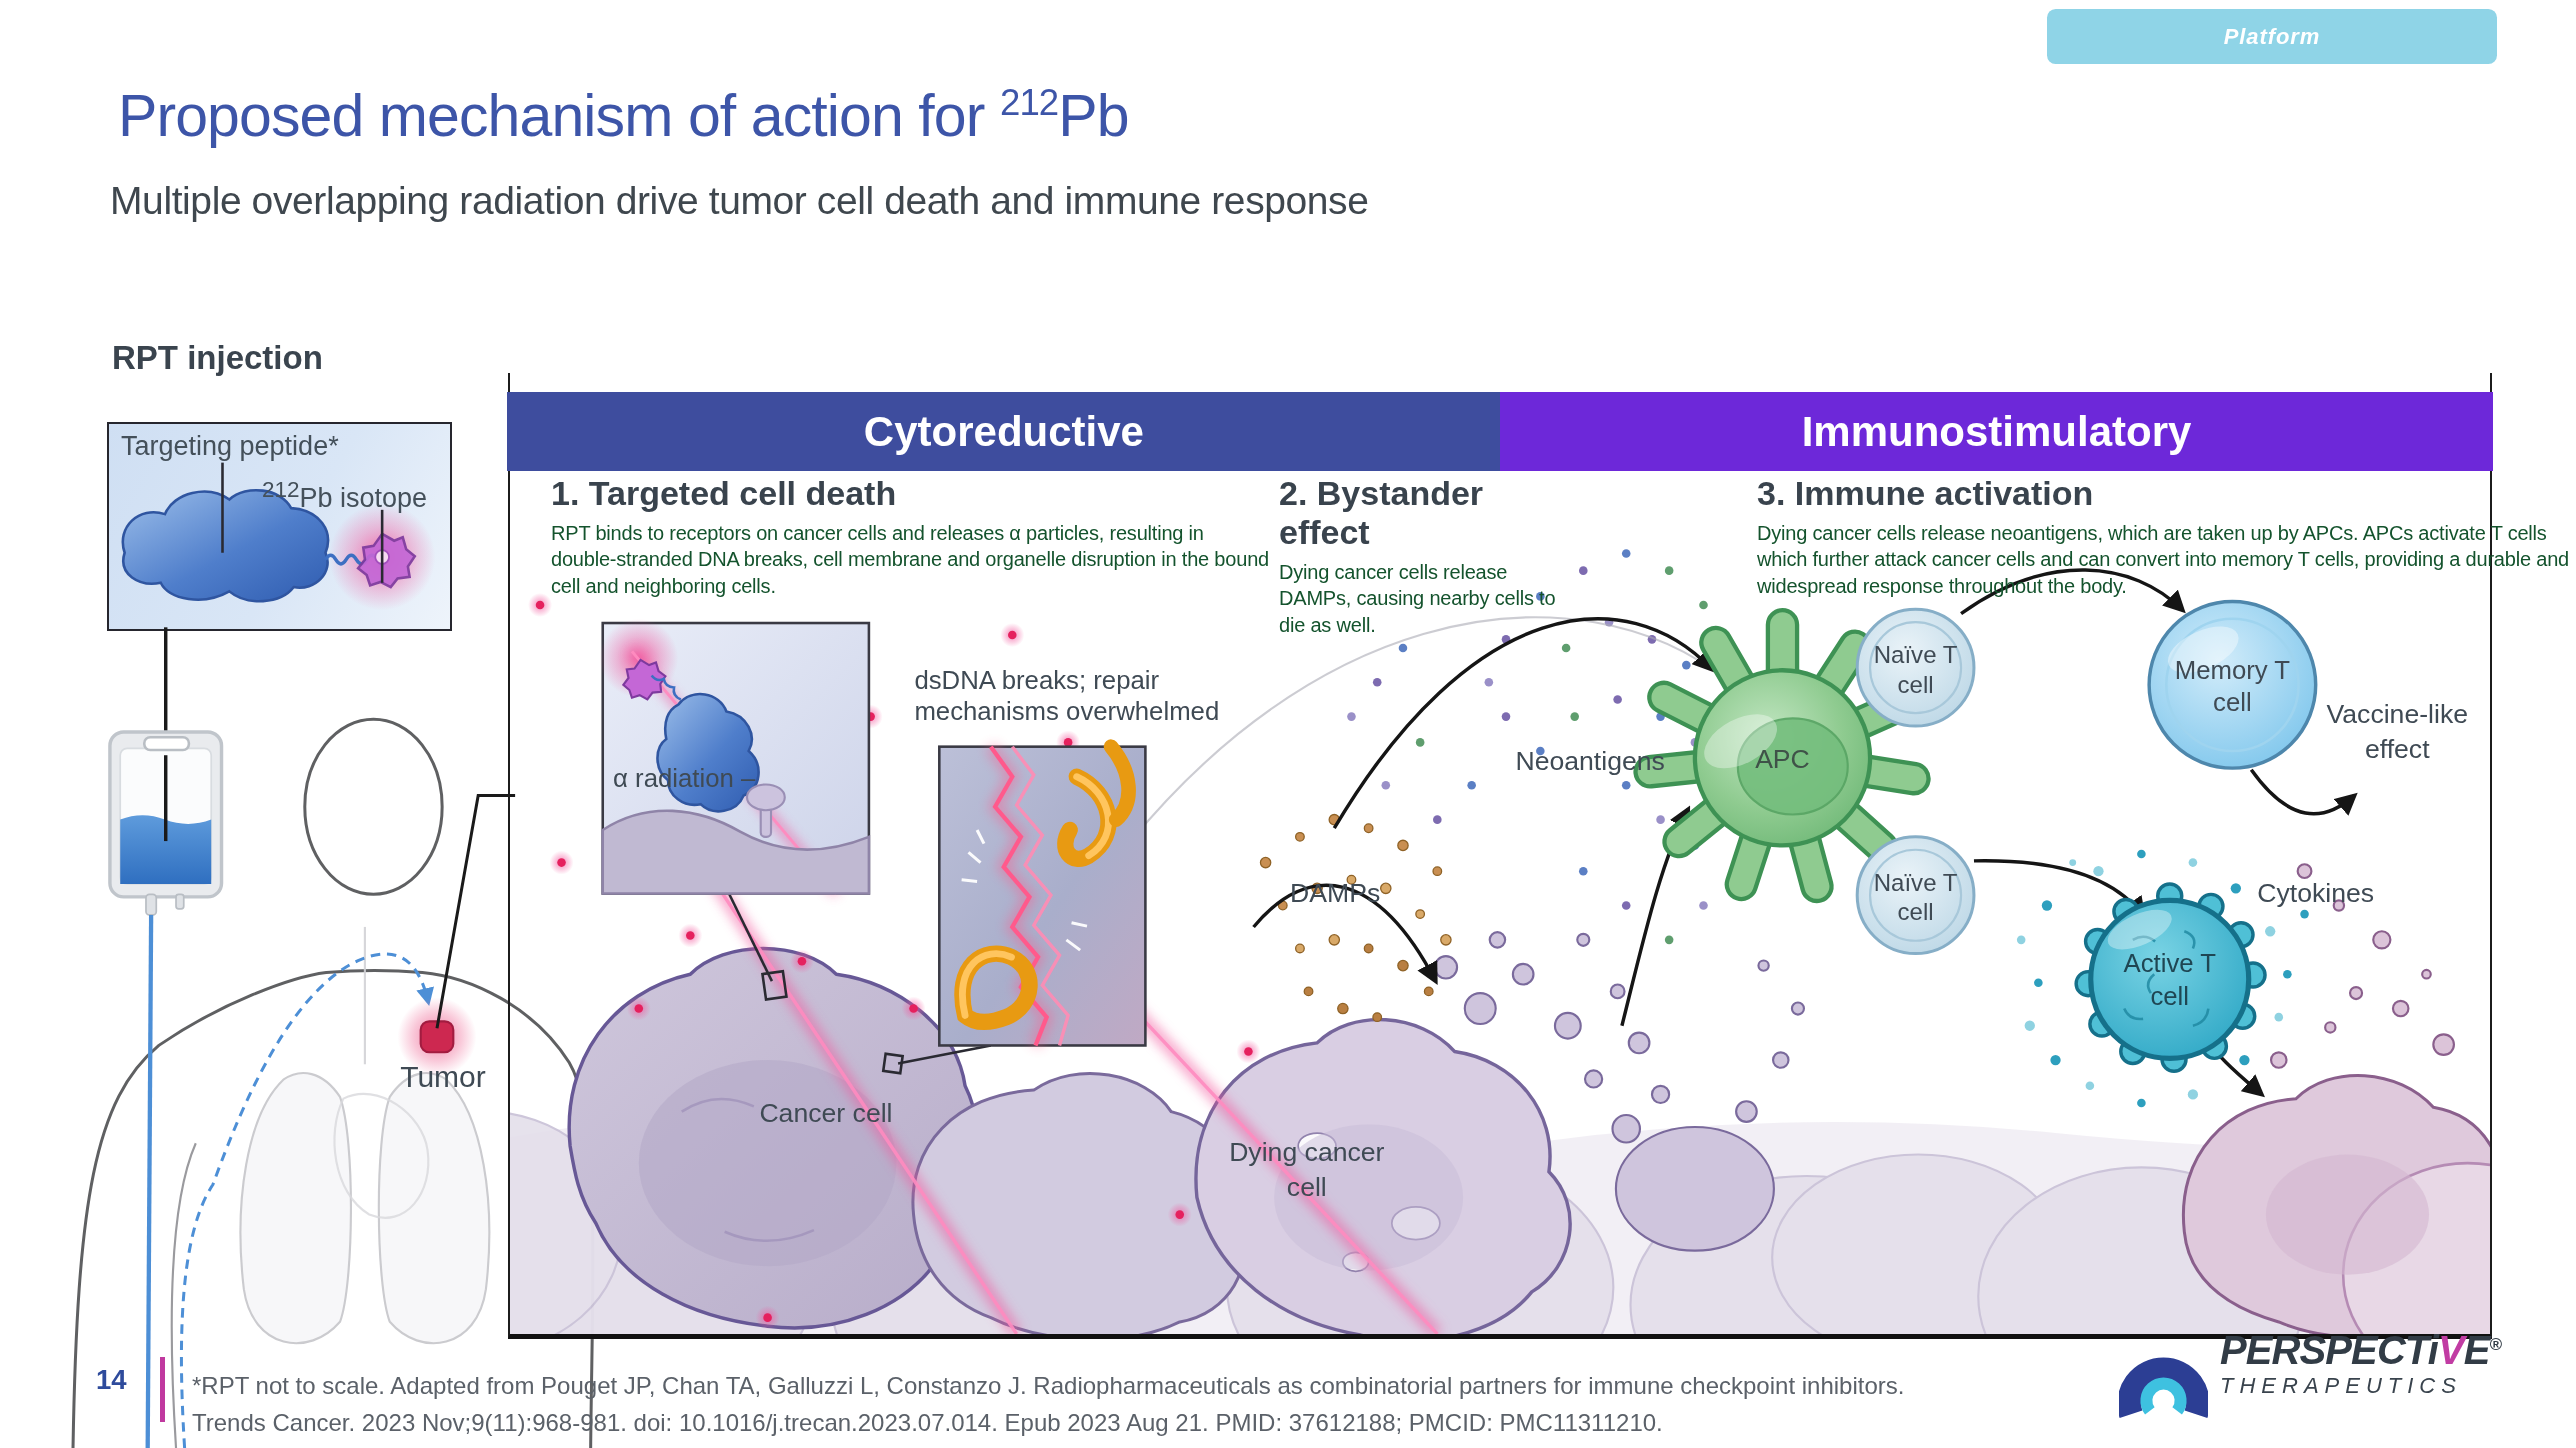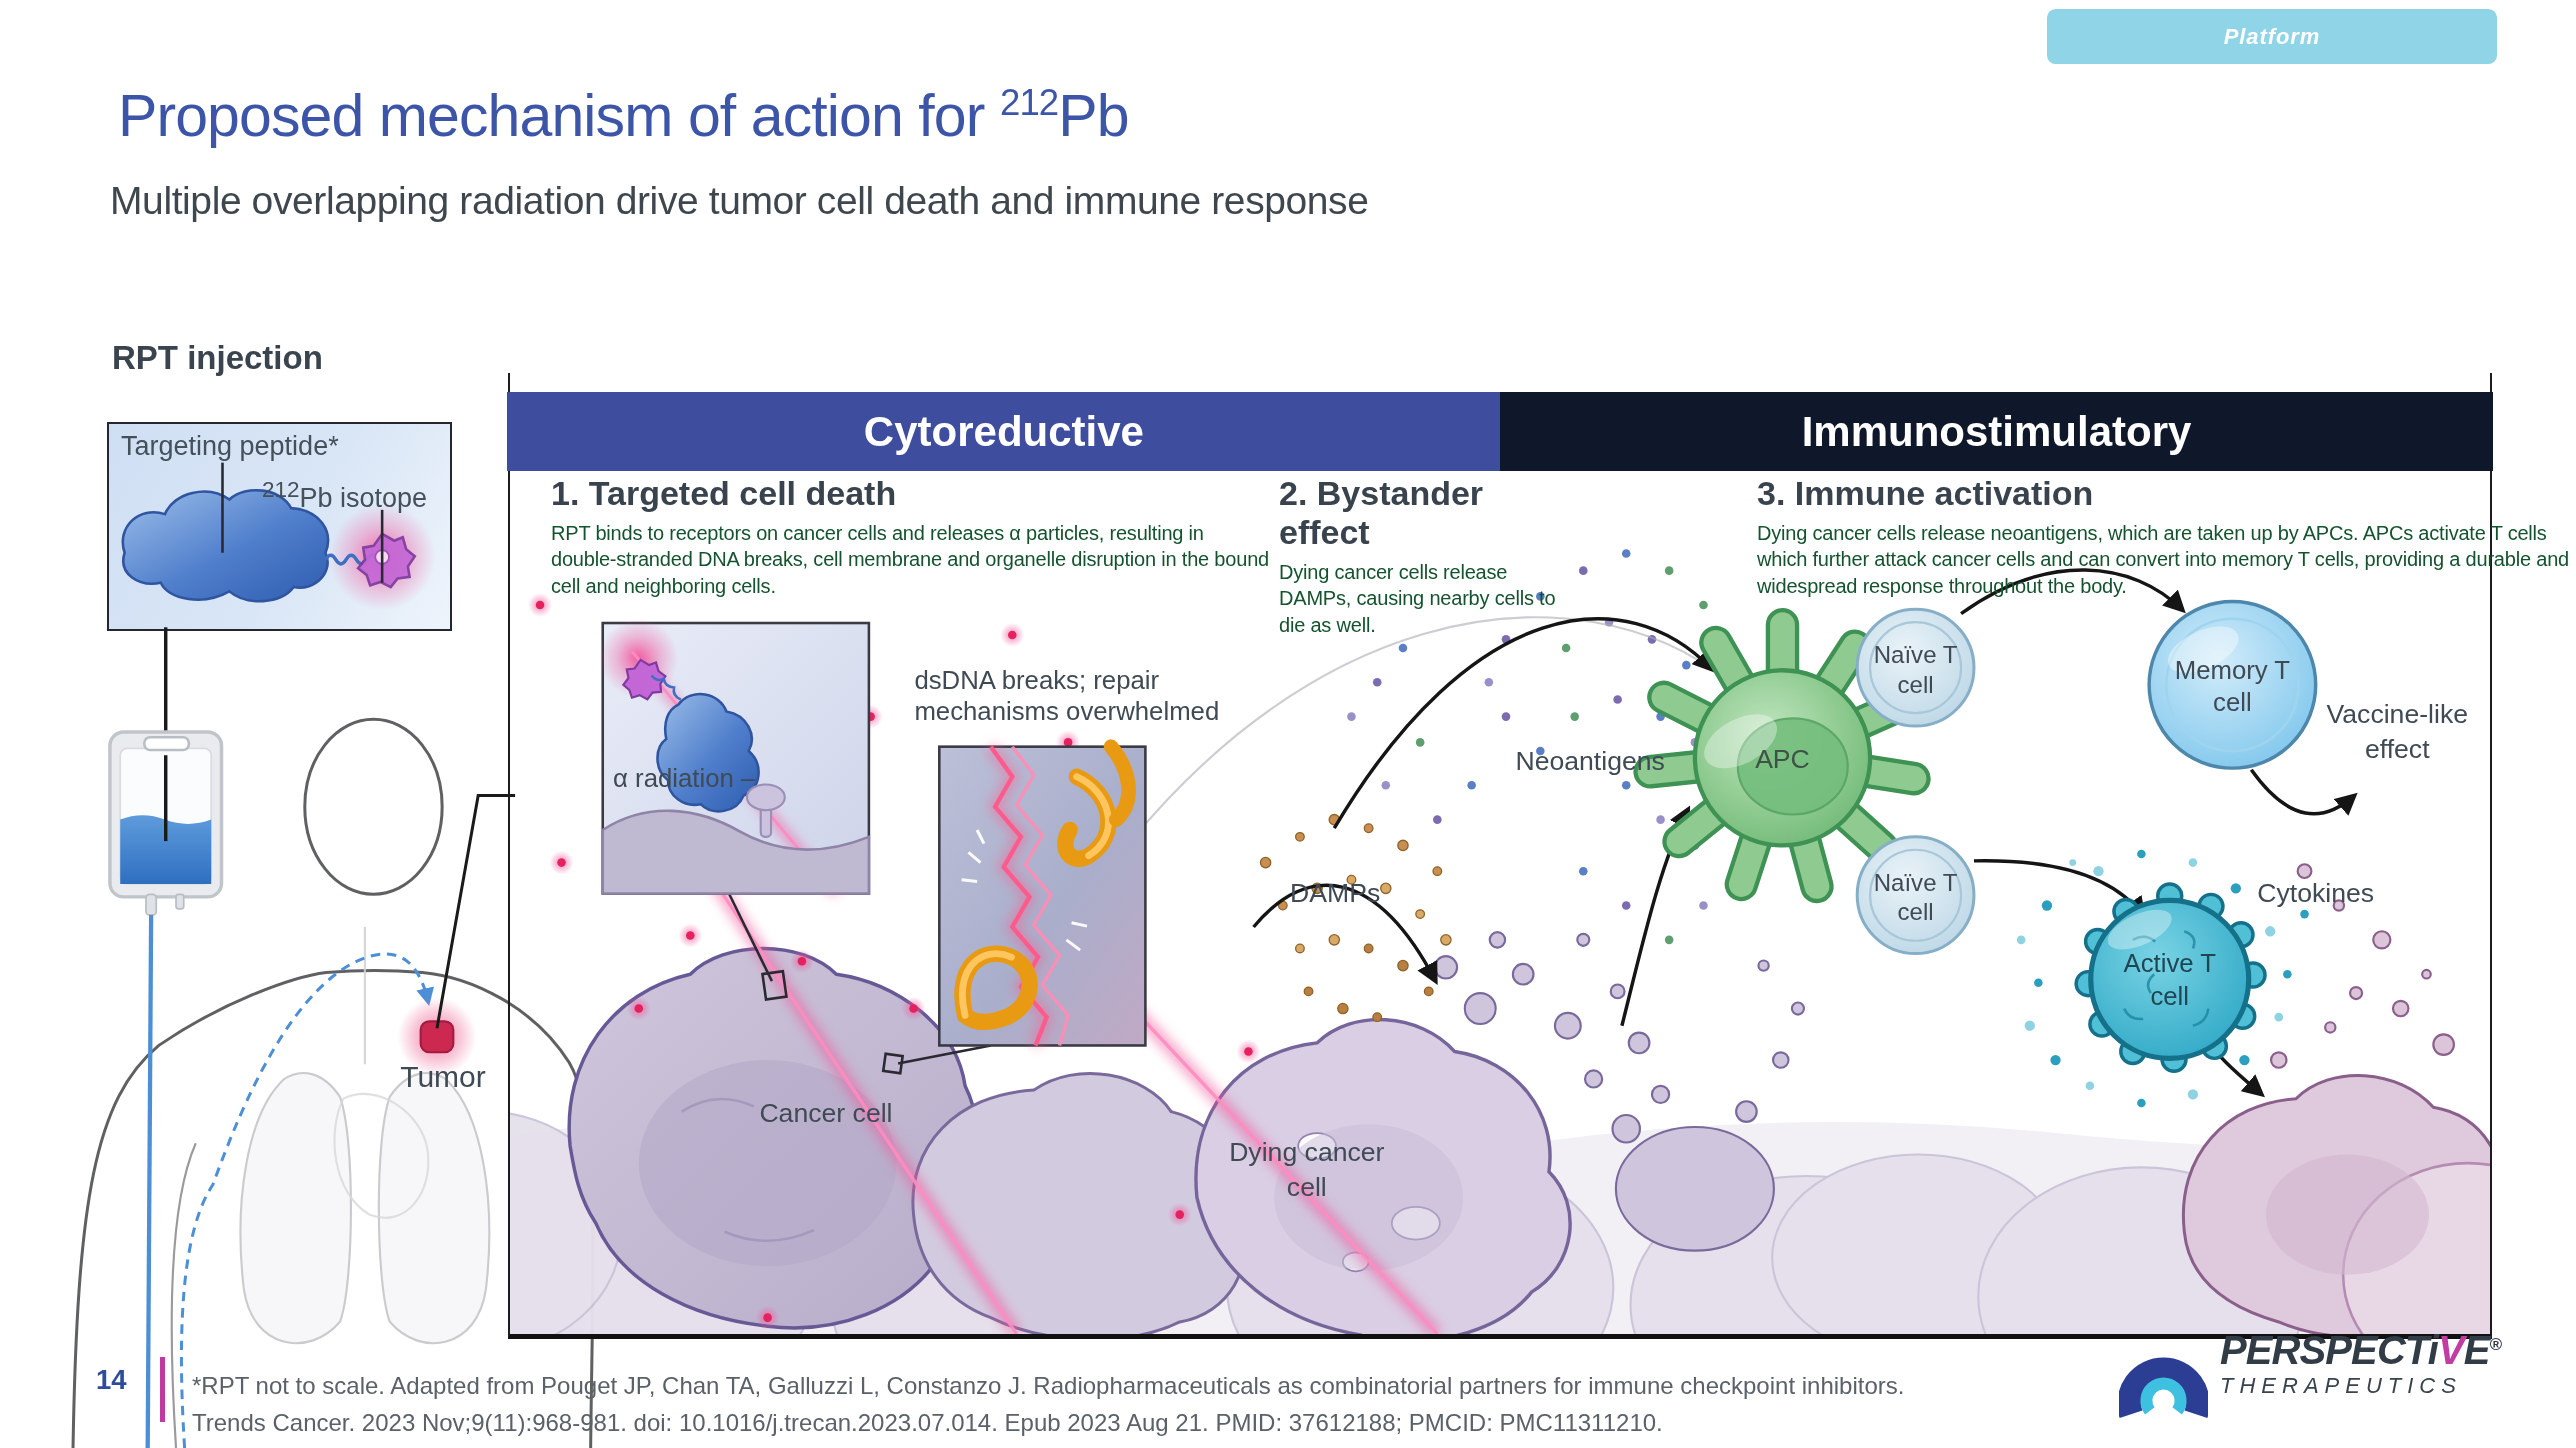--- a/index.html
+++ b/index.html
@@ -22,21 +22,21 @@
   .peptide-label{position:absolute;left:12px;top:6.9px;font-size:27px;color:#44505A;}
   .isotope-label{position:absolute;left:153px;top:53px;font-size:27px;color:#44505A;}
   .left-figure{position:absolute;left:0;top:326px;}
 
   
   .diagram-box{position:absolute;left:508px;top:373px;width:1980px;height:961px;
                border-left:2.6px solid #1c1c1c;border-right:2.6px solid #1c1c1c;border-bottom:5.2px solid #111;}
   .band{position:absolute;top:0;height:79px;display:flex;align-items:center;justify-content:center;
         color:#fff;font-size:42px;font-weight:bold;margin-top:19px;}
   .band-blue{left:-2.6px;width:993px;background:#3E4D9E;}
-  .band-pink{left:990px;width:993px;background:#0f172a;}
+  .band-pink{left:990px;width:993px;background:#6d28d9;}
   .col{position:absolute;z-index:5;}
   .col1{left:41px;top:101px;width:721px;}
   .col2{left:769px;top:101px;width:302px;}
   .col3{left:1247px;top:101px;width:829px;}
   .col-head{font-size:34px;font-weight:bold;color:#39434D;margin-bottom:6.9px;}
   .col-body{font-size:20px;color:#14532d;line-height:1.33;letter-spacing:-0.2px;}
   .diagram{position:absolute;left:0;top:86px;z-index:2;}
 
   
   .page-num{position:absolute;left:96px;top:1364px;font-size:27.5px;font-weight:bold;color:#2E4B9C;}

